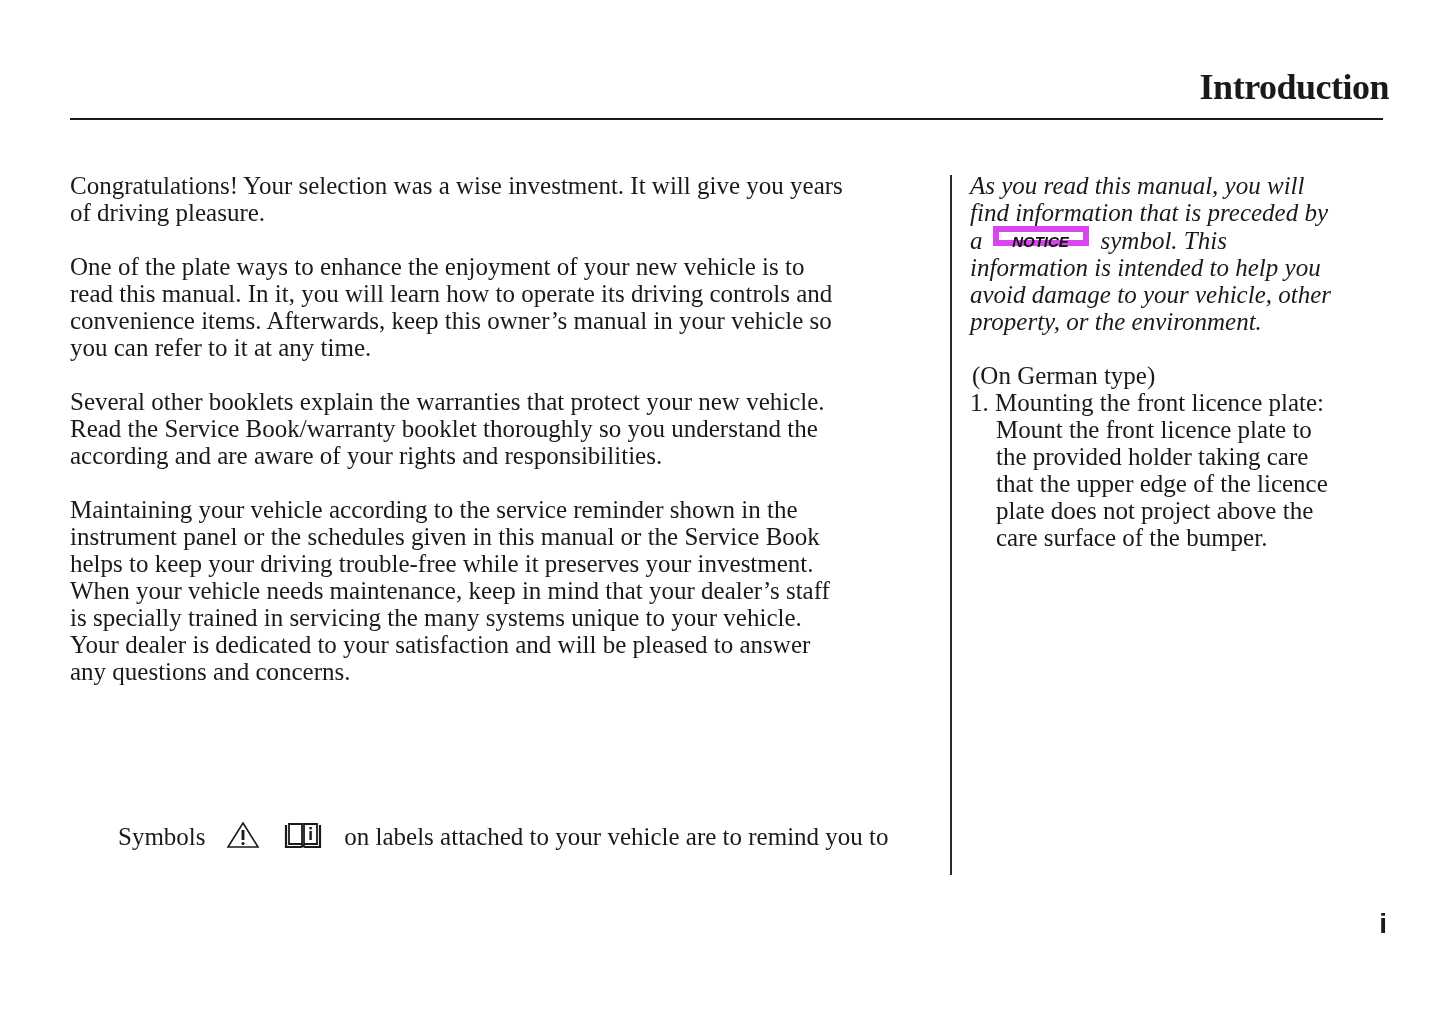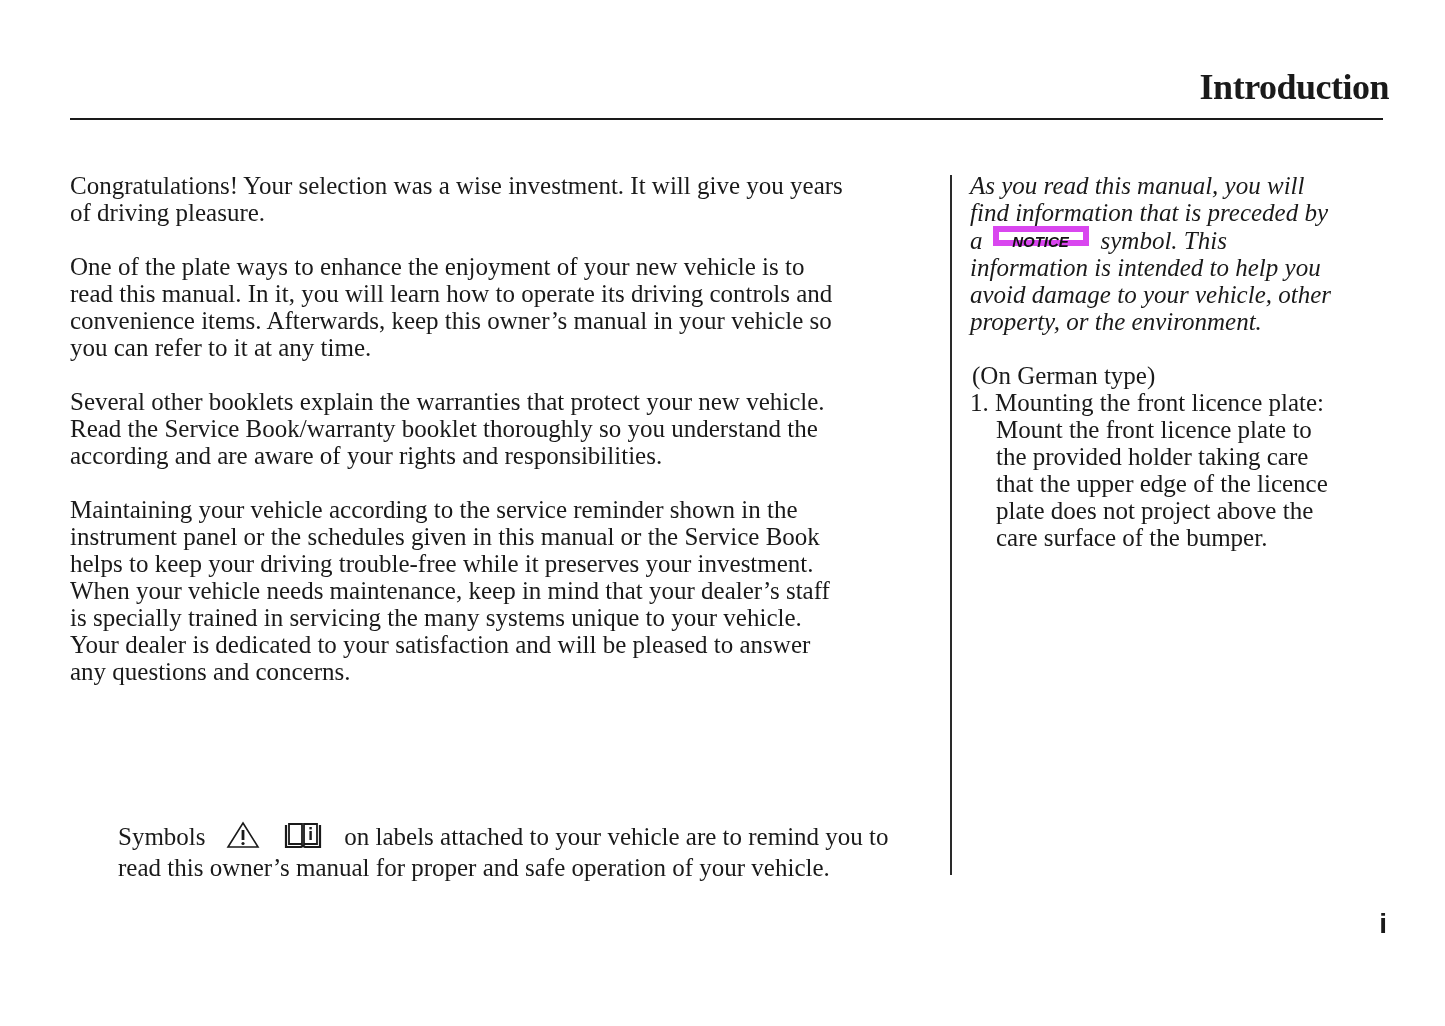--- a/index.html
+++ b/index.html
@@ -69,21 +69,20 @@
   <span class="sym-icon" style="margin-left:18px;margin-right:16px;">
     <svg width="38" height="28" viewBox="0 0 38 28">
         <path d="M2,4 L2,26 L17,26 Q19,24 21,26 L36,26 L36,4" fill="none" stroke="#1a1a1a" stroke-width="2.2"></path>
         <path d="M5,3 L5,23 L18,23 L18,3 Z" fill="none" stroke="#1a1a1a" stroke-width="1.8"></path>
         <path d="M20,3 L20,23 L33,23 L33,3 Z" fill="none" stroke="#1a1a1a" stroke-width="1.8"></path>
         <rect x="25.4" y="10" width="2.4" height="9" fill="#1a1a1a"></rect>
         <rect x="25.4" y="6" width="2.4" height="2.4" fill="#1a1a1a"></rect>
       </svg>
   </span>
   <span>on labels attached to your vehicle are to remind you to</span><br>
-  <span>read this owner’s manual for proper and safe operation of your vehicle.</span>
 </div>
 
 <div class="vline"></div>
 
 <div class="col col-right">
   <p style="white-space:normal;font-style:italic;">
     <span>As you read this manual, you will</span><br>
     <span>find information that is preceded by</span><br>
     <span>a</span><span class="notice">NOTICE</span><span>symbol. This</span><br>
     <span style="white-space:pre-line;">information is intended to help you

